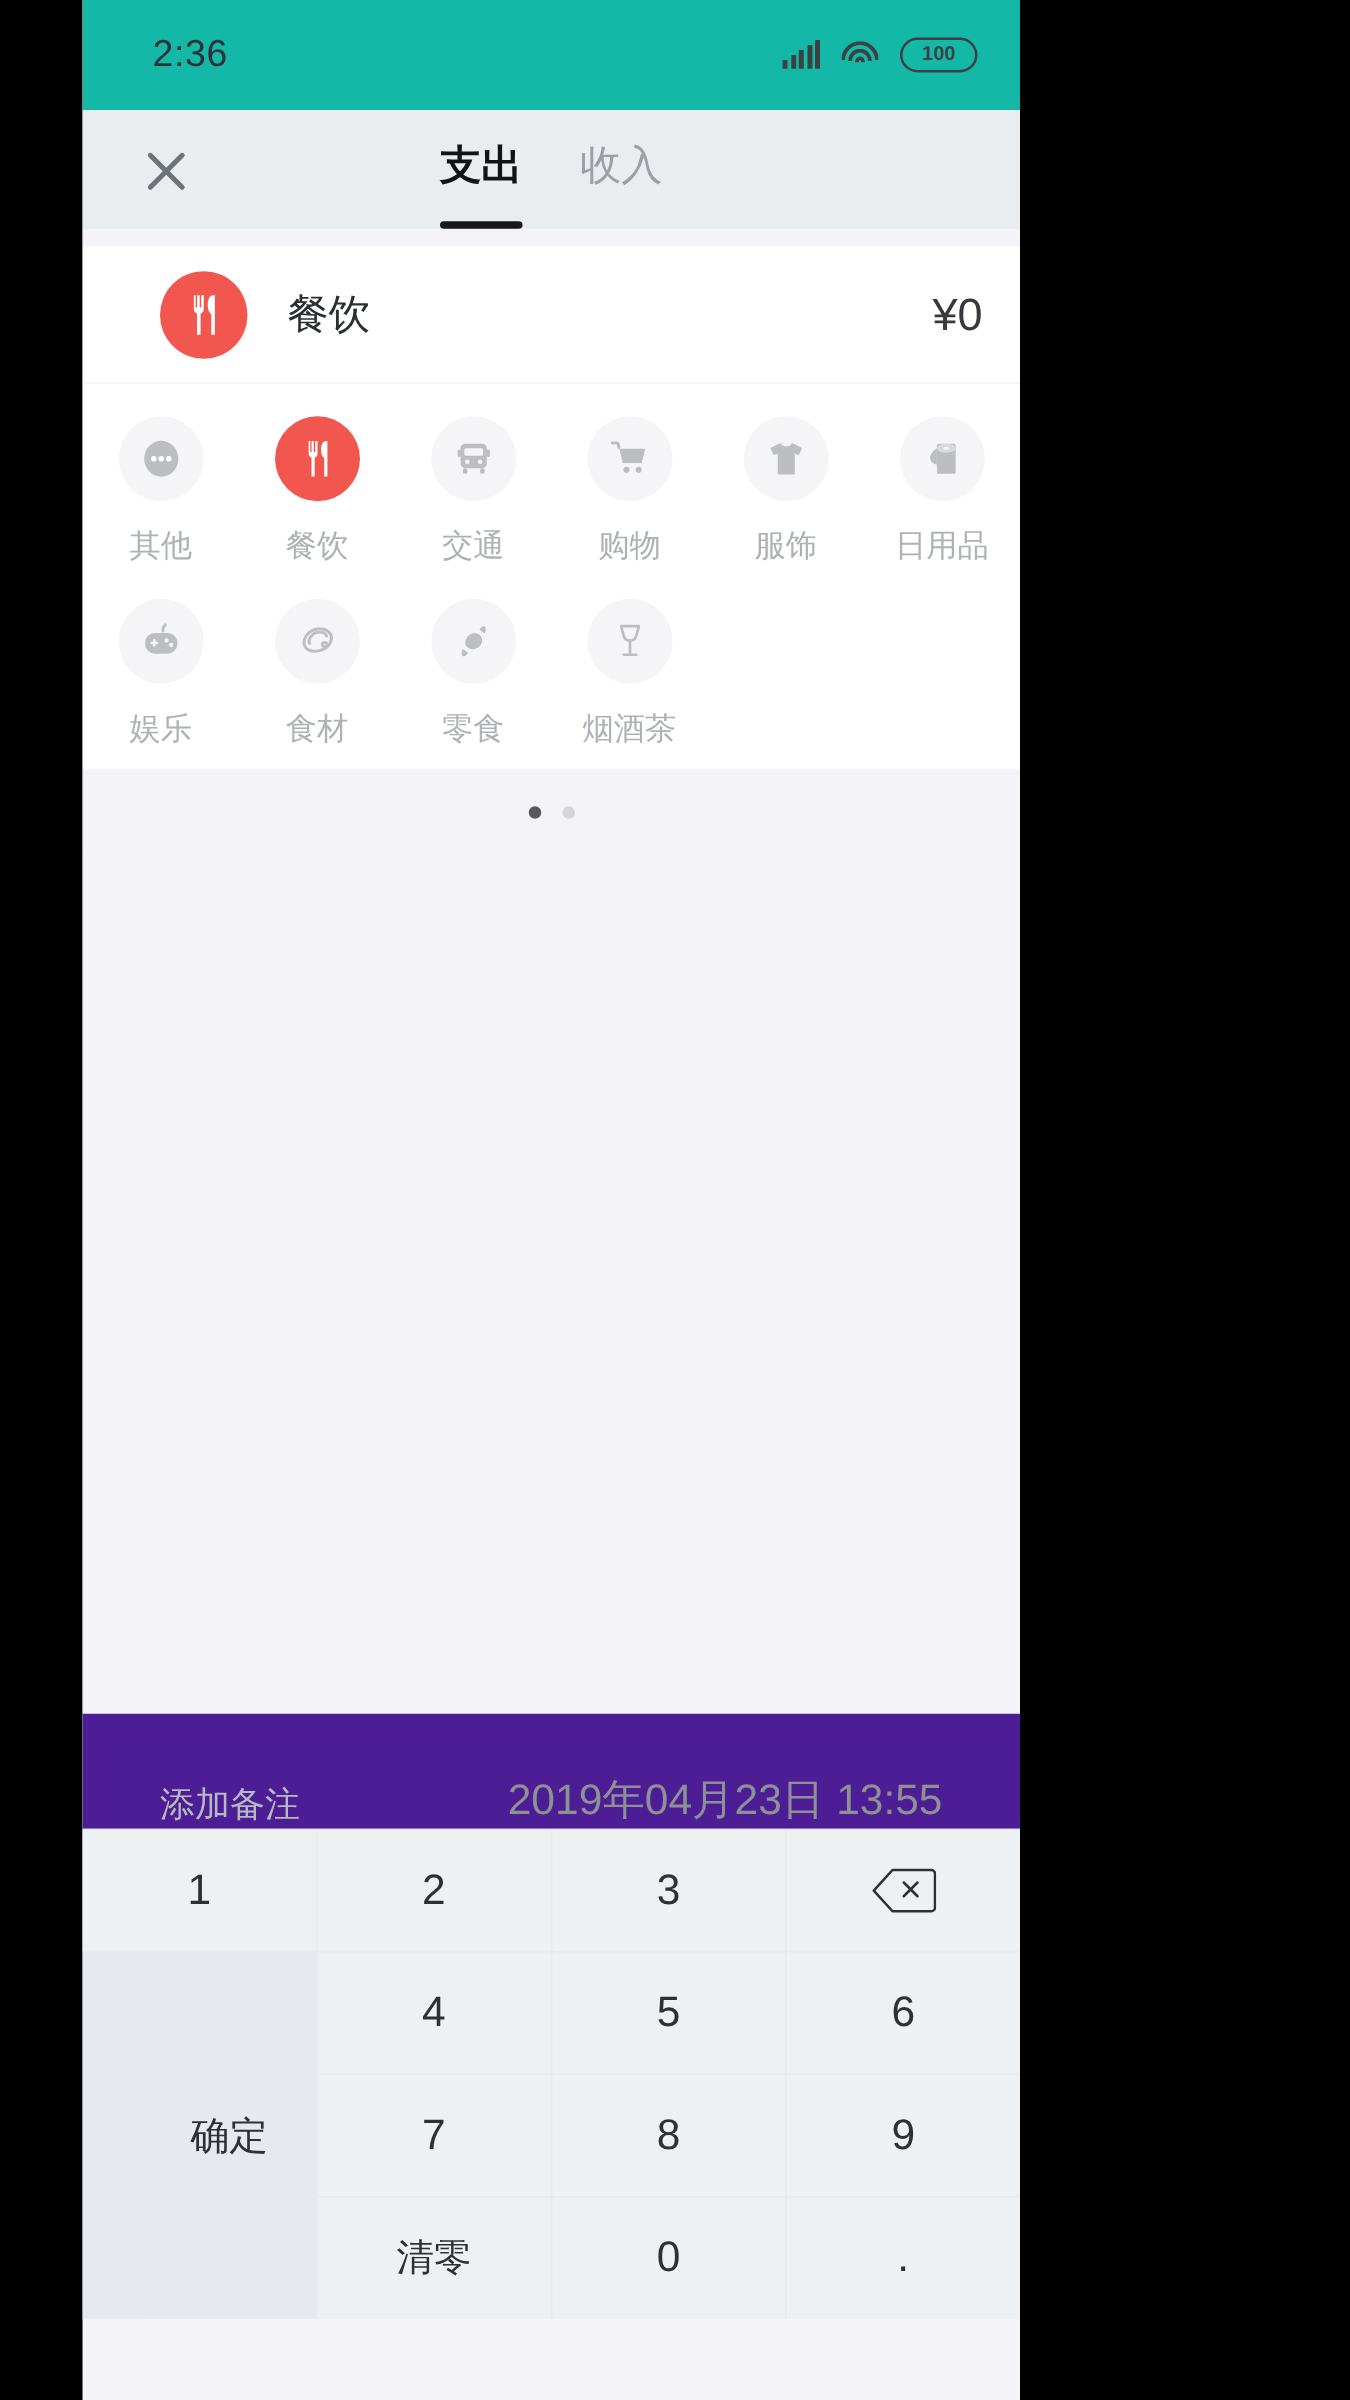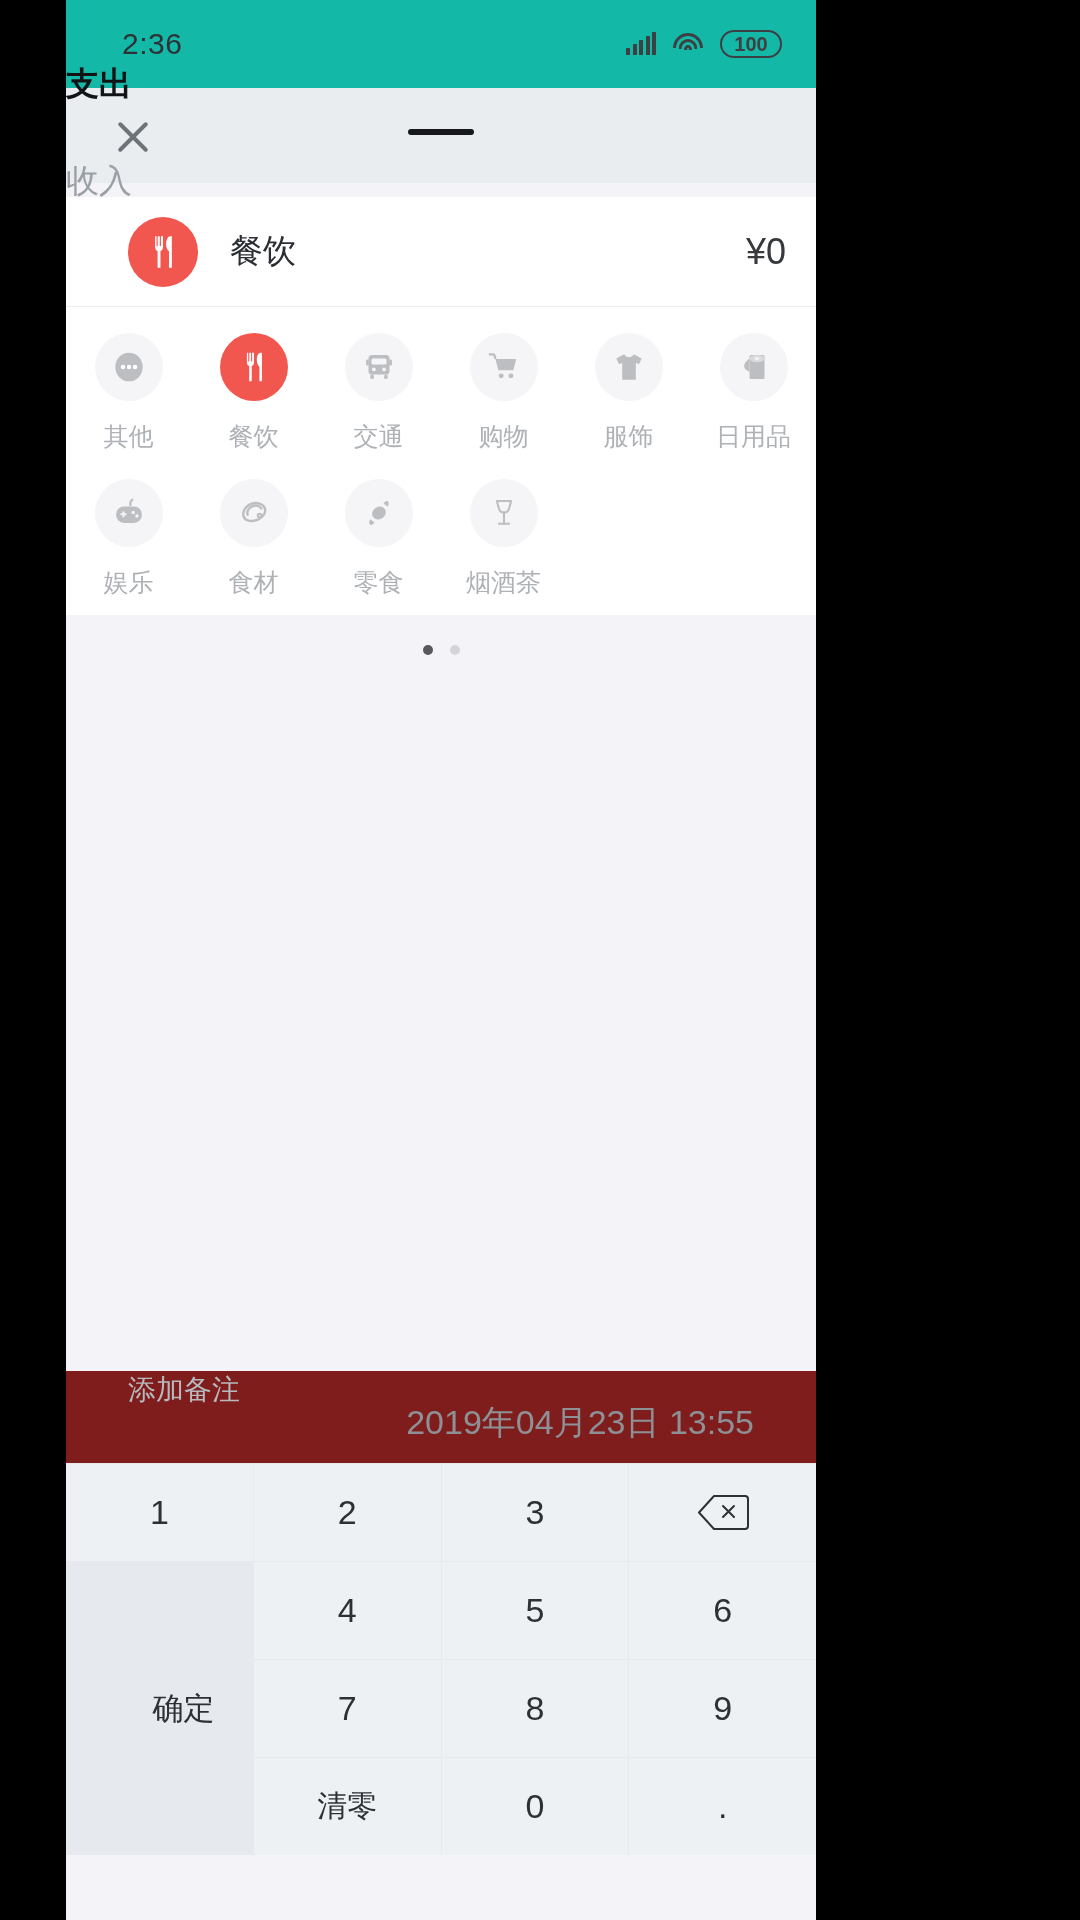--- a/index.html
+++ b/index.html
@@ -26,35 +26,35 @@
   .wifi { width:30px; height:22px; position:relative; }
   .wifi span { position:absolute; left:50%; transform:translateX(-50%);
     border:3px solid #3c4043; border-bottom:none; border-radius:50% 50% 0 0 / 100% 100% 0 0; }
   .wifi span.a { width:30px; height:15px; top:0; }
   .wifi span.b { width:19px; height:10px; top:6px; }
   .wifi span.c { width:8px; height:5px; top:12px; border-width:3px; }
   .batt {
     min-width:62px; height:28px; border:2.5px solid #3c4043; border-radius:14px;
     display:flex; align-items:center; justify-content:center; padding:0 8px;
   }
-  .batt b { font-size:20px; font-weight:700; color:#3c4043; letter-spacing:0; }
+  .batt b { font-size:16px; font-weight:700; color:#3c4043; letter-spacing:0; }
 
   
   .header {
     height:95px; background:#e9edf0; display:flex; align-items:center;
     position:relative; padding:0 40px;
   }
   .closebtn { width:54px; height:54px; position:relative; cursor:pointer; }
   .closebtn:before, .closebtn:after {
     content:""; position:absolute; left:7px; top:26px; width:40px; height:4px;
     background:#6d7378; border-radius:2px;
   }
   .closebtn:before { transform:rotate(45deg); }
   .closebtn:after { transform:rotate(-45deg); }
-  .tabs { position:absolute; left:0; right:0; display:flex; justify-content:center; gap:46px;flex-direction:column; }
+  .tabs { position:absolute; left:0; right:0; display:flex; justify-content:center; gap:46px; }
   .tab { font-size:33px; color:#9ba0a6; position:relative; padding-bottom:6px; cursor:pointer; }
   .tab.active { color:#121316; font-weight:700; }
   .tab.active:after {
     content:""; position:absolute; left:50%; transform:translateX(-50%);
     bottom:-22px; width:66px; height:6px; background:#16181b; border-radius:3px;
   }
   .gap { height:14px; background:#f4f4f8; }
 
   
   .selrow {
@@ -77,21 +77,21 @@
     display:flex; align-items:center; justify-content:center;
   }
   .bubble.sel { background:#f1574f; }
   .clabel { margin-top:19px; font-size:25px; color:#aeb1b5; }
   .dots { display:flex; justify-content:center; gap:17px; padding:30px 0 26px; background:#f4f4f8; }
   .dot { width:10px; height:10px; border-radius:50%; background:#d3d5d9; }
   .dot.on { background:#58595c; }
 
   
   .noterow {
-    height:92px; background:#7f1d1d; display:flex; align-items:flex-start;
+    height:92px; background:#4c1d95; display:flex; align-items:flex-end;
     padding:0 62px; justify-content:space-between;
   }
   .noteph { font-size:28px; color:#b6b9bd; }
   .datetxt { font-size:34px; color:#8d9095;margin-top:29px; }
 
   
   .keypad {
     background:#e6eaee; display:grid;
     grid-template-columns:repeat(4,1fr); grid-template-rows:repeat(4,97px);
     gap:1px; padding-top:1px;

